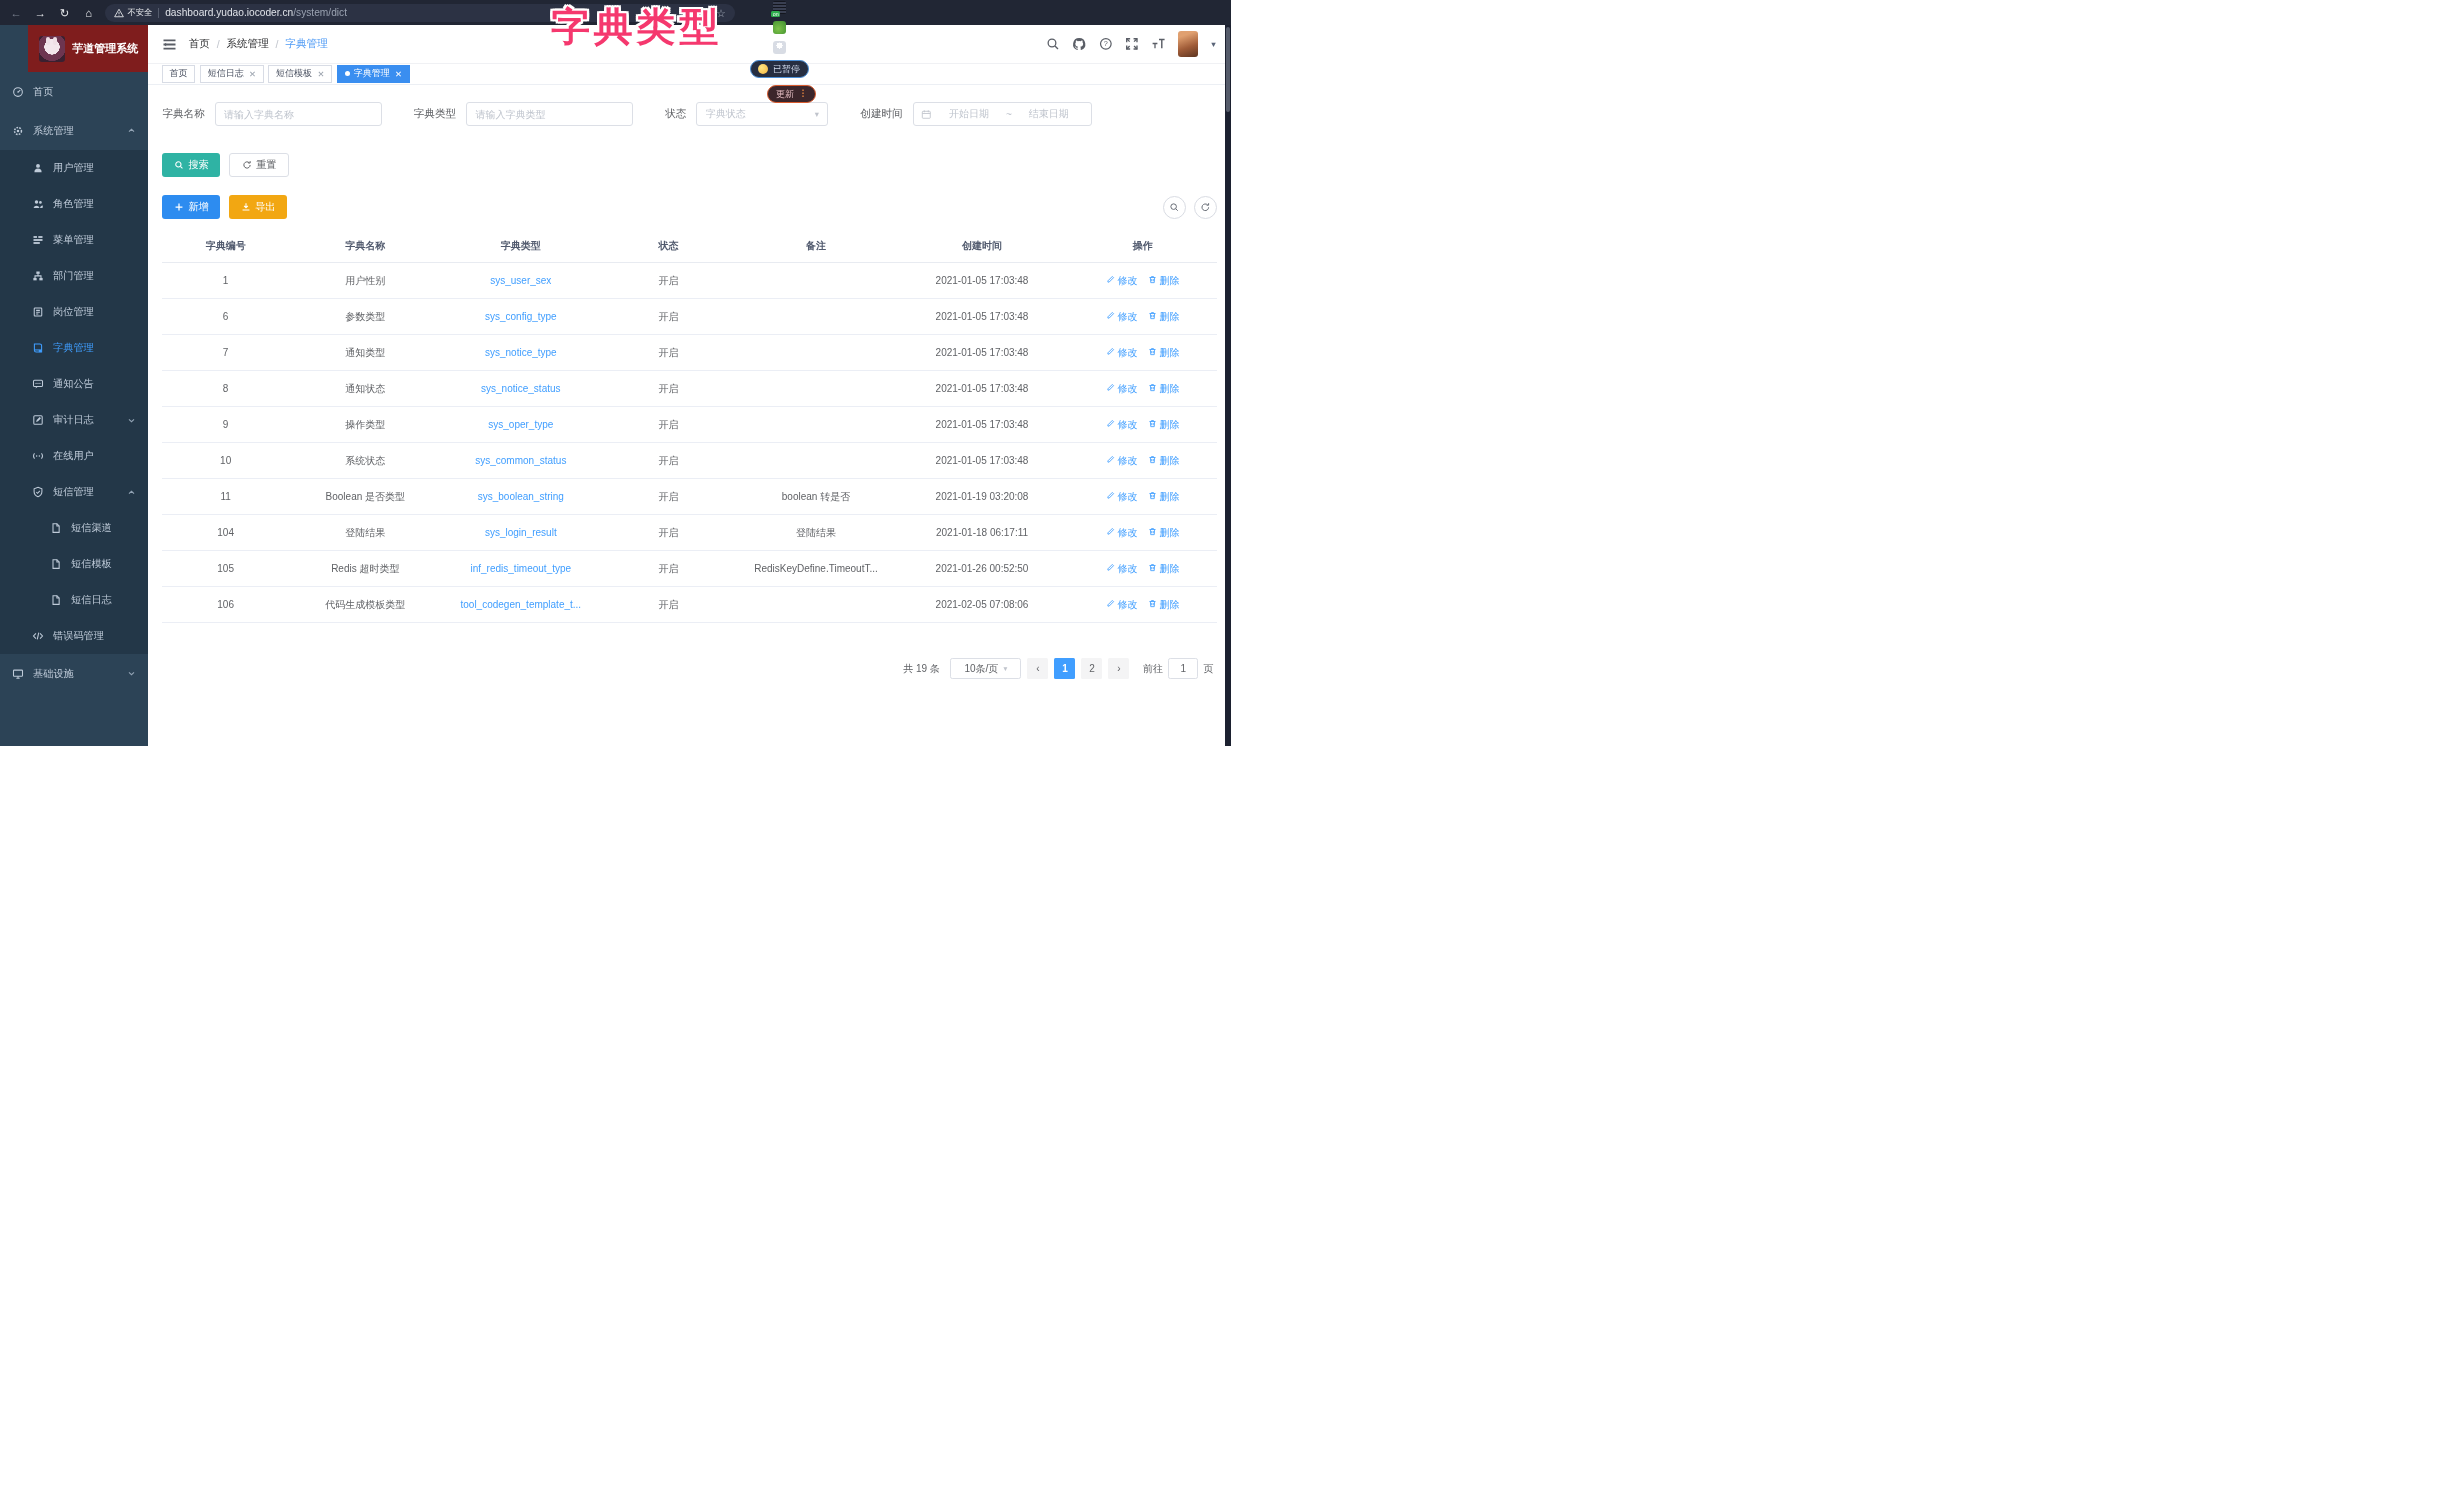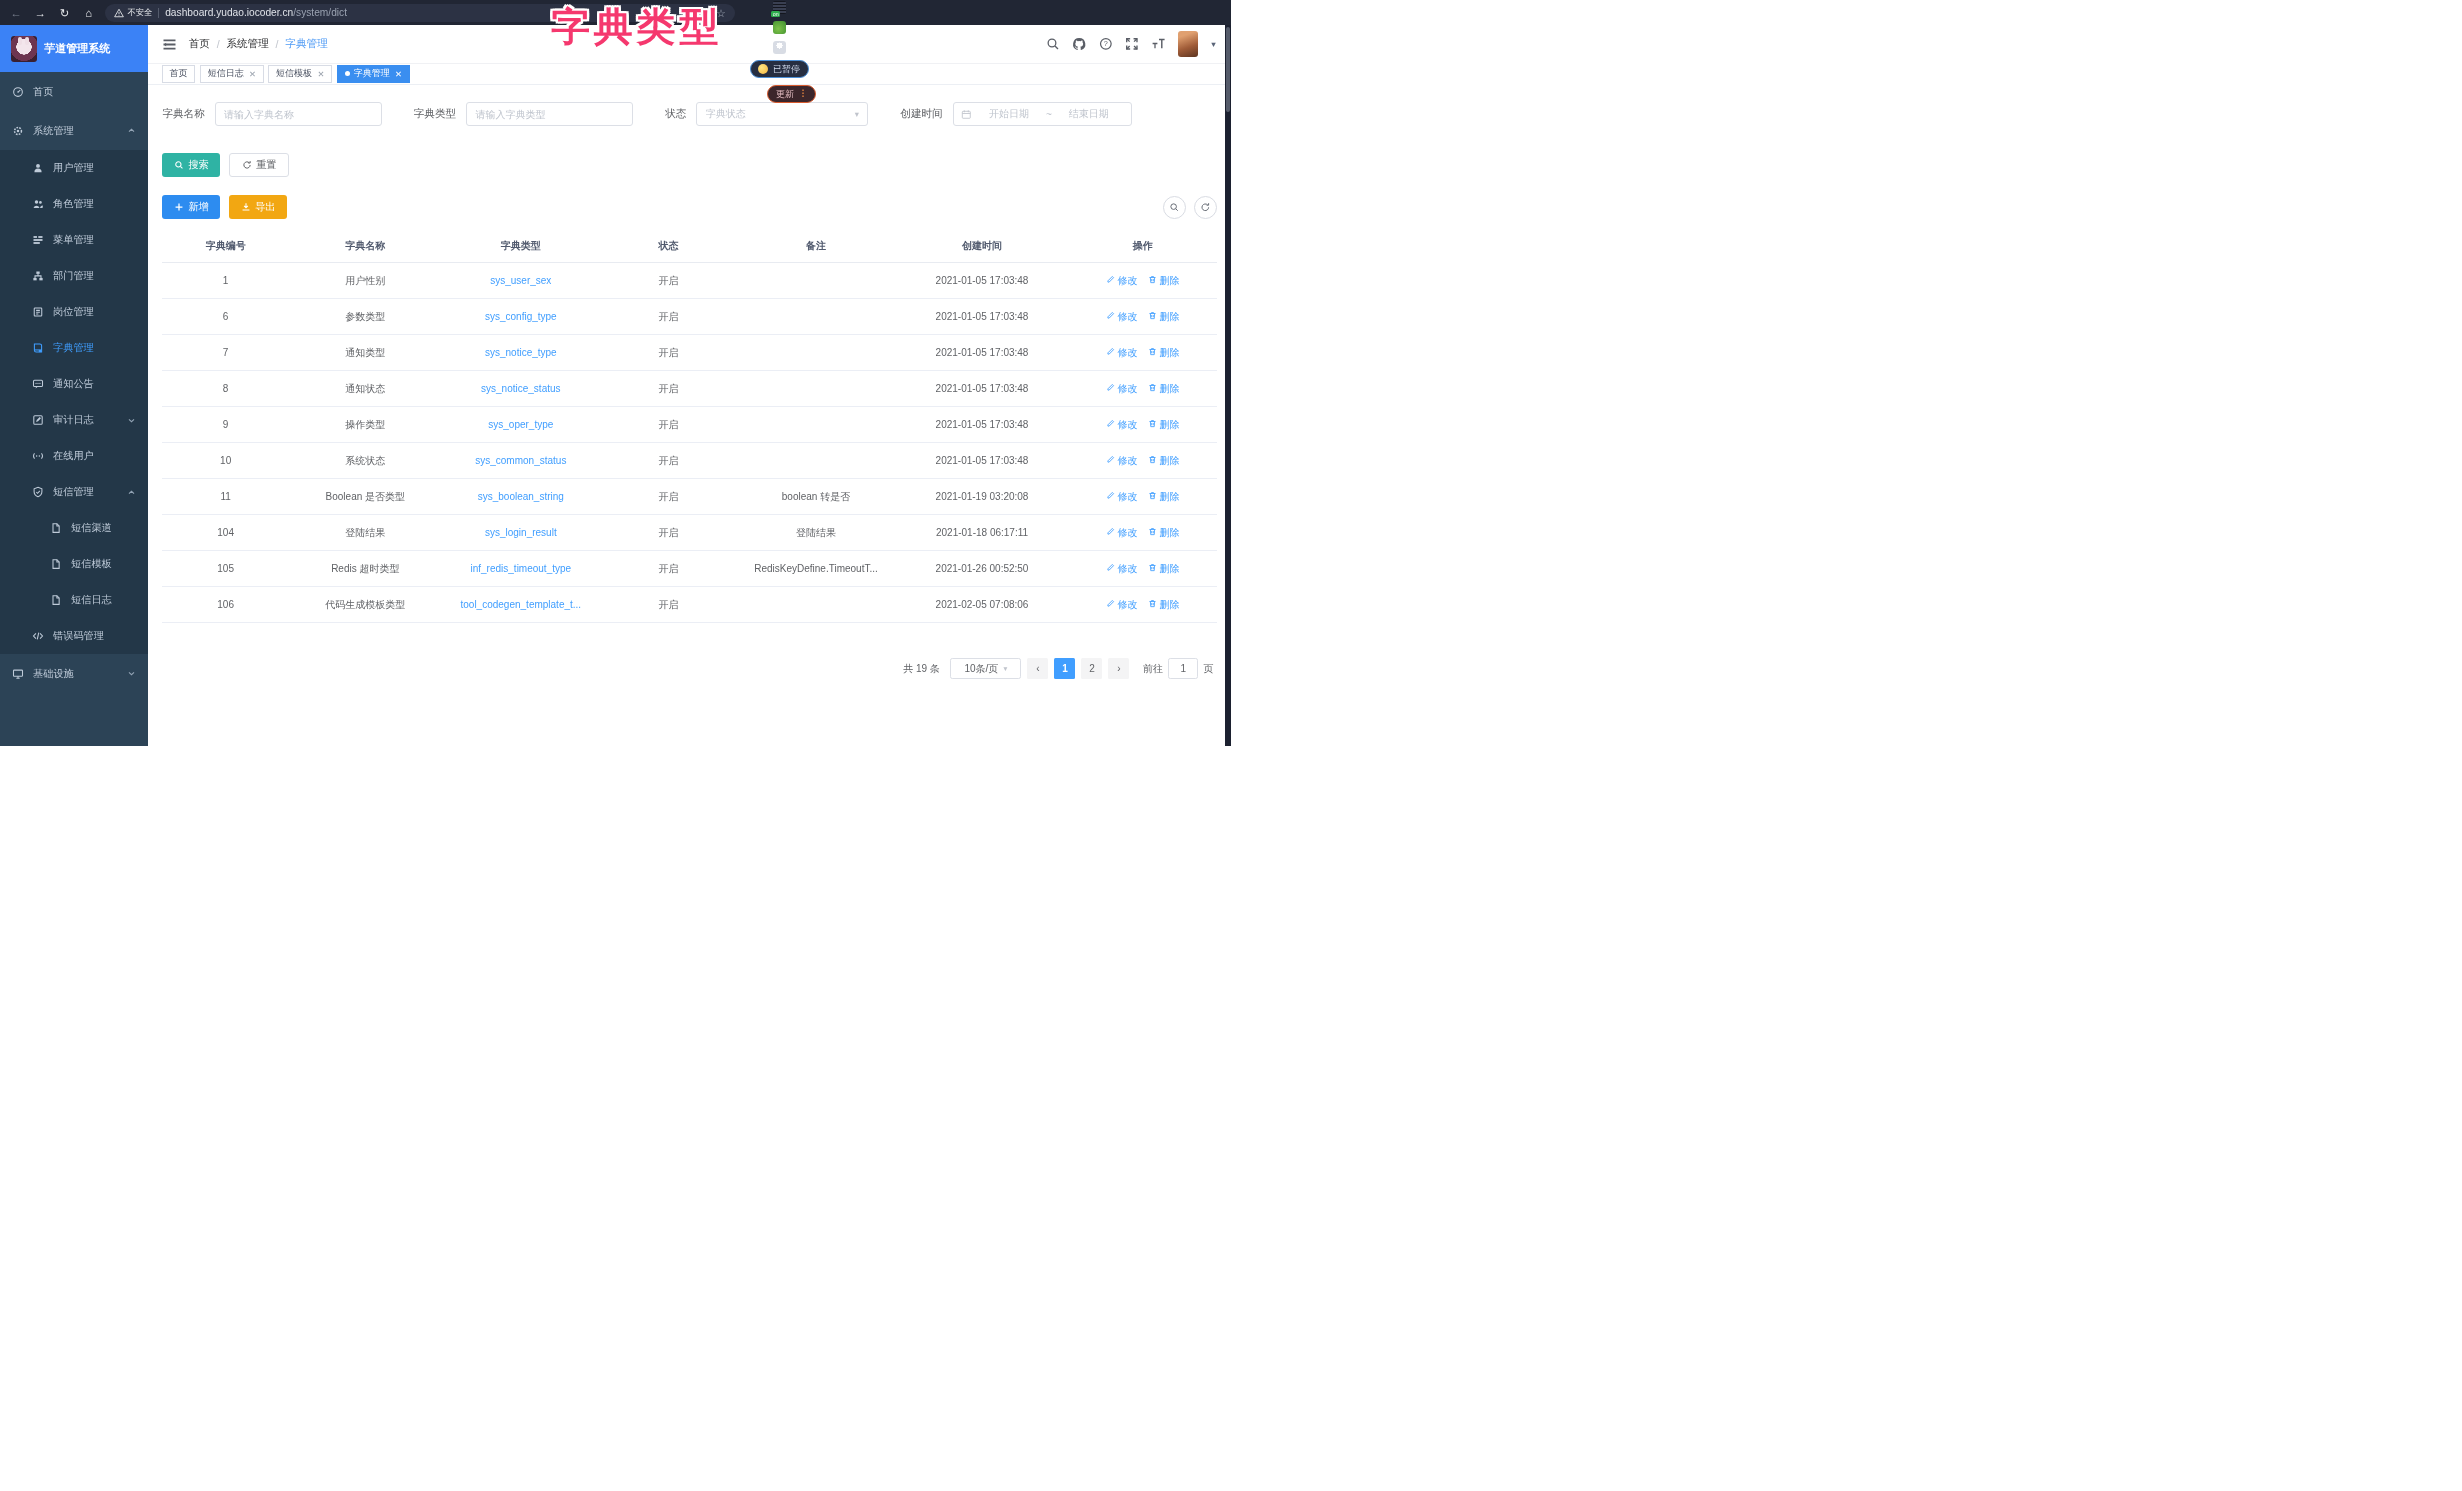--- a/index.html
+++ b/index.html
@@ -24,21 +24,21 @@
   .pill-face { width:10px; height:10px; border-radius:50%; background:radial-gradient(circle at 35% 35%, #ffe582, #f4b63f); }
   .vdots { color:#e0823f; font-weight:bold; letter-spacing:0; font-size:9px; line-height:7.6px; }
 
   
   .annotation { position:absolute; left:551px; top:0px; z-index:50; font-size:39px; font-weight:700; letter-spacing:3.8px; color:#f5386e; pointer-events:none;
     text-shadow:-2.3px -2.3px 0 #fff,2.3px -2.3px 0 #fff,-2.3px 2.3px 0 #fff,2.3px 2.3px 0 #fff,0 -2.3px 0 #fff,0 2.3px 0 #fff,-2.3px 0 0 #fff,2.3px 0 0 #fff; }
 
   
   .app { display:flex; height:721px; }
   .sidebar { width:148px; background:#2c4356; flex-shrink:0; display:flex; flex-direction:column; overflow:hidden; }
-  .logo-blk { height:47px; display:flex; align-items:center; gap:7.6px; padding:0 10.6px; background:#3b82f6; }
+  .logo-blk { height:47px; display:flex; align-items:center; gap:7.6px; padding:0 10.6px; background:#7f1d1d;margin-left:28px; }
   .logo-img { width:26px; height:26px; border-radius:3px; background:radial-gradient(circle at 50% 42%, #f3e6ec 0 38%, #6d3550 39% 70%, #3a2030 71%); position:relative; flex-shrink:0; }
   .logo-img::before, .logo-img::after { content:""; position:absolute; top:1.5px; width:3.8px; height:7.6px; border-radius:2.3px; background:#efdfe6; }
   .logo-img::before { left:7.6px; } .logo-img::after { left:14.4px; }
   .logo-title { color:#ffffff; font-size:11px; font-weight:bold; white-space:nowrap; }
   .menu { flex:1; display:flex; flex-direction:column; }
   .mi { display:flex; align-items:center; gap:9px; color:#bfcbd9; font-size:10.2px; cursor:pointer; }
   .mi .ic { width:12px; height:12px; flex-shrink:0; display:flex; align-items:center; justify-content:center; }
   .mi .chev { margin-left:auto; width:9px; height:9px; color:#93a4b5; }
   .mi.lv1 { height:39px; padding:0 12px; background:#2c4356; }
   .mi.lv2 { height:36px; padding:0 12px 0 32px; background:#233748; }
@@ -64,21 +64,21 @@
   .tag.active .x { color:#fff; }
   .tag .dot { width:5.3px; height:5.3px; border-radius:50%; background:#fff; }
 
   .content { padding:17.4px 14.4px 0; flex:1; }
 
   .filter-row { display:flex; align-items:center; }
   .f-group { display:flex; align-items:center; margin-right:32px; }
   .f-label { font-size:10.6px; color:#606266; margin-right:10px; white-space:nowrap; }
   .inp { height:24px; border:0.8px solid #dcdfe6; border-radius:3px; padding:0 8.3px; font-size:10px; color:#606266; font-family:inherit; outline:none; }
   .inp::placeholder { color:#bfc4cd; }
-  .sel { width:172px; height:24px; border:0.8px solid #dcdfe6; border-radius:3px; display:flex; align-items:center; padding:0 8.3px; color:#bfc4cd; font-size:10px; cursor:pointer; }
+  .sel { width:132px; height:24px; border:0.8px solid #dcdfe6; border-radius:3px; display:flex; align-items:center; padding:0 8.3px; color:#bfc4cd; font-size:10px; cursor:pointer; }
   .sel .arrow { margin-left:auto; color:#c0c4cc; font-size:8.3px; }
   .daterange { width:179px; height:24px; border:0.8px solid #dcdfe6; border-radius:3px; display:flex; align-items:center; gap:17px; padding:0 7.6px; font-size:10px; color:#bfc4cd; cursor:text; }
   .daterange .cal { color:#c0c4cc; width:10.6px; height:10.6px; }
   .daterange .tilde { color:#bfc4cd; }
 
   .btn { height:24px; border-radius:3px; border:none; display:inline-flex; align-items:center; gap:4.6px; padding:0 11.4px; font-size:10.2px; cursor:pointer; font-family:inherit; }
   .btn svg { width:10px; height:10px; }
   .btn-search { background:#2fb3a4; color:#fff; }
   .btn-reset { background:#fff; color:#606266; border:0.8px solid #dcdfe6; }
   .btn-add { background:#2d8cf0; color:#fff; }

